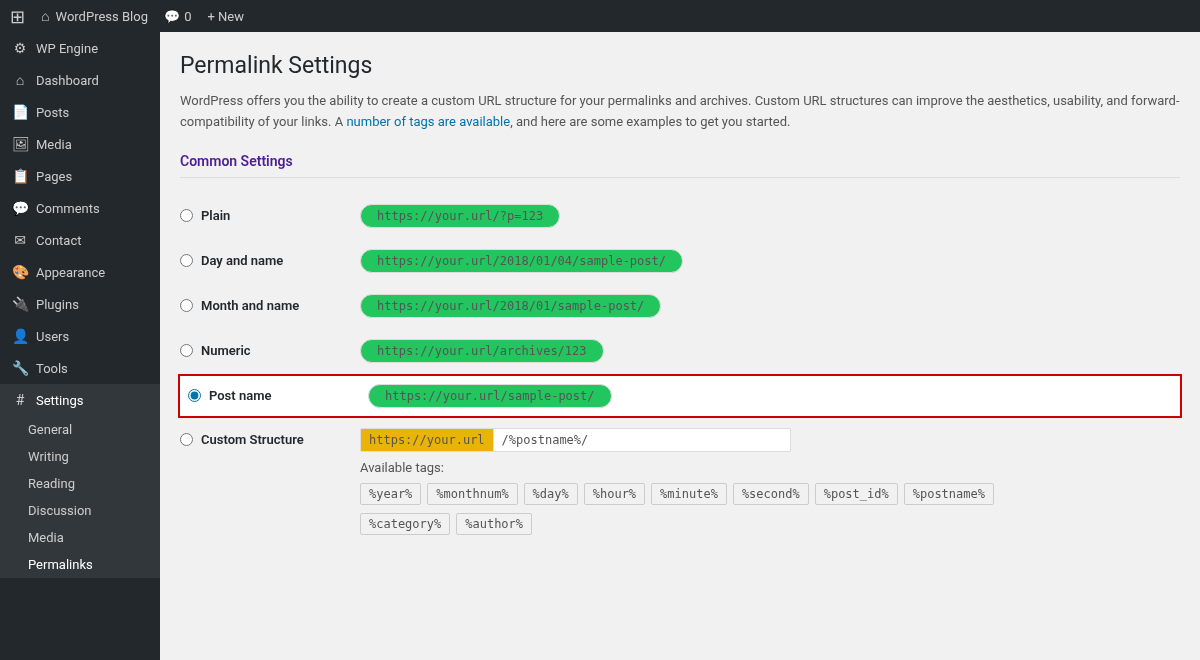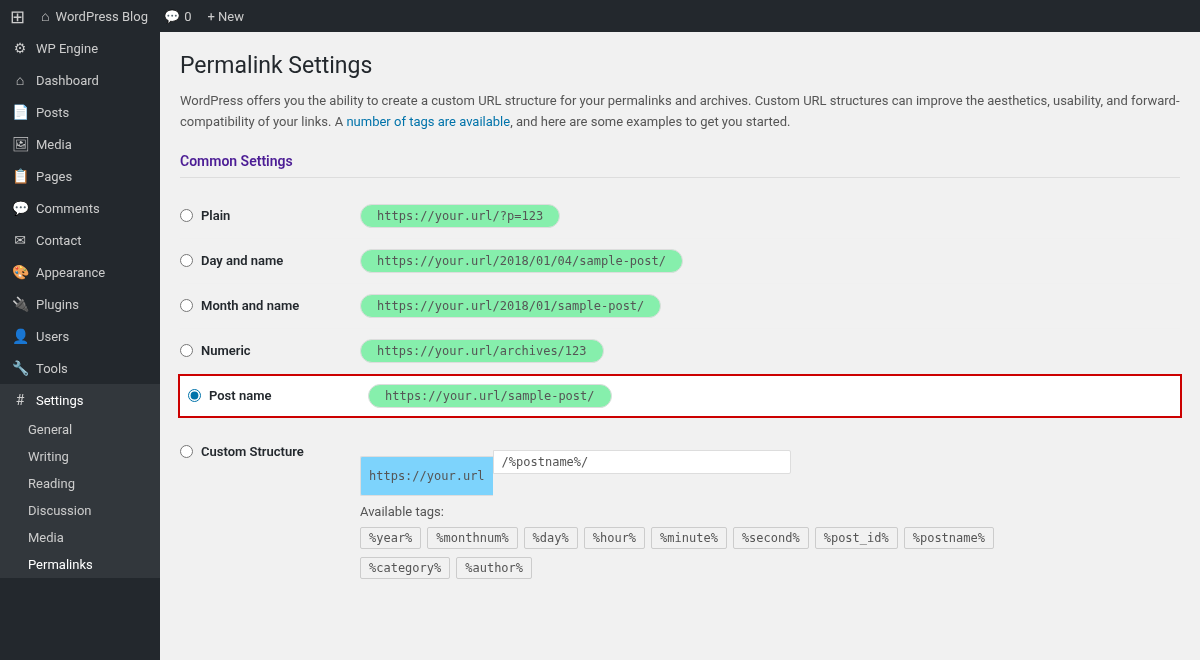--- a/index.html
+++ b/index.html
@@ -86,45 +86,44 @@
     .settings-row { display: flex; align-items: center; padding: 10px 0; border-bottom: 1px solid #f0f0f0; }
     .settings-row.highlighted {
       border: 2px solid #cc0000;
       padding: 8px;
       background: #fff;
       margin: 0 -2px;
     }
     .settings-row .radio-col { width: 180px; display: flex; align-items: center; gap: 8px; font-size: 13px; font-weight: 600; color: #23282d; flex-shrink: 0; }
     .settings-row .url-col { flex: 1; }
     .url-code {
-      background: #86efac;
+      background: #22c55e;
       border: 1px solid #ddd;
       padding: 4px 16px;
       font-family: monospace;
       font-size: 12px;
       color: #555;
       border-radius: 12px;
       display: inline-block;
     }
 
     
     .custom-row { display: flex; align-items: flex-start; padding: 10px 0; }
-    .custom-row .radio-col { width: 180px; display: flex; align-items: center; gap: 8px; font-size: 13px; font-weight: 600; color: #23282d; flex-shrink: 0; margin-top: 16px; }
+    .custom-row .radio-col { width: 180px; display: flex; align-items: center; gap: 8px; font-size: 13px; font-weight: 600; color: #23282d; flex-shrink: 0; margin-top: 4px; }
     .custom-structure-inputs { display: flex; flex-direction: column; gap: 8px; }
     .custom-structure-url { display: flex; align-items: center; gap: 0; }
     .url-prefix {
-      background: #7dd3fc;
+      background: #eab308;
       border: 1px solid #ddd;
       border-right: none;
-      padding: 12px 8px;
+      padding: 4px 8px;
       font-family: monospace;
       font-size: 12px;
       color: #555;
       border-radius: 2px 0 0 2px;
-      margin-top: 28px;
     }
     .url-input {
       border: 1px solid #ddd;
       padding: 4px 8px;
       font-family: monospace;
       font-size: 12px;
       color: #555;
       width: 298px;
       border-radius: 0 2px 2px 0;
       outline: none;

